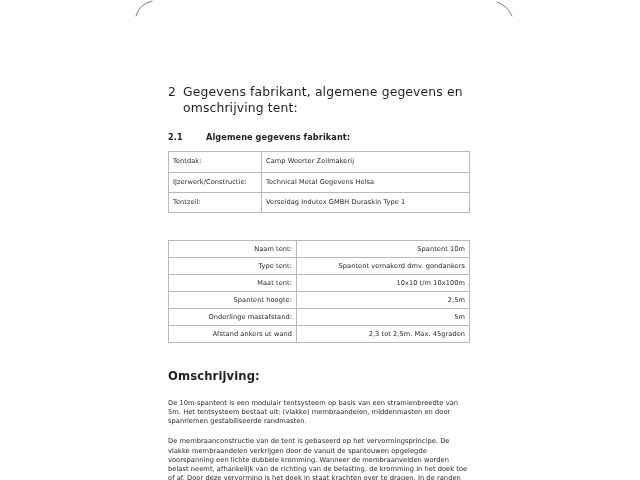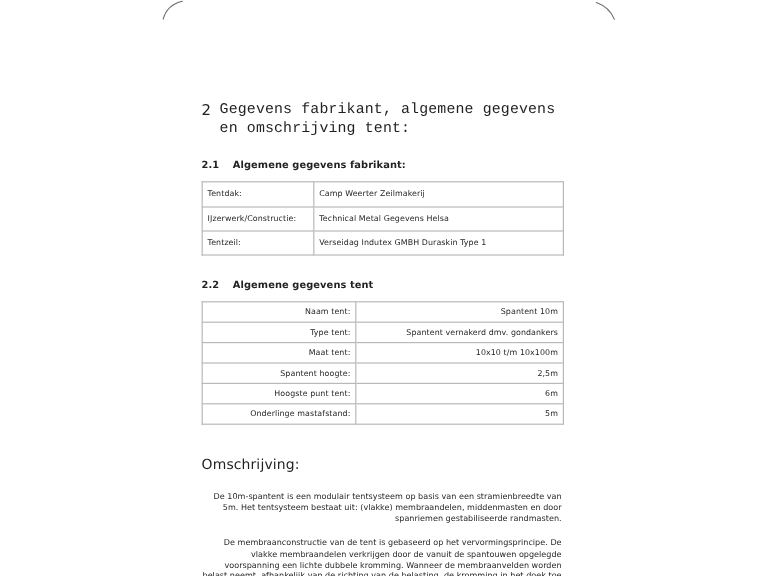--- a/index.html
+++ b/index.html
@@ -54,41 +54,41 @@
     color: #231f20;
     display: flex;
     align-items: flex-start;
   }
   h1.chapter-heading .num {
     flex: 0 0 auto;
     width: 15px;
   }
   h1.chapter-heading .txt {
     flex: 1 1 auto;
-    font-family: Liberation Mono, monospace;
   }
 
   h2.sub-heading {
     margin: 0;
     font-weight: 700;
     font-size: 8.2px;
     line-height: 11px;
     letter-spacing: 0.01em;
     color: #231f20;
     display: flex;
     align-items: baseline;
+    gap: 12px;
   }
   h2.sub-heading .num {
     flex: 0 0 auto;
     width: 26px;
   }
 
   h2.section-heading {
     margin: 0;
-    font-weight: 400;
+    font-weight: 700;
     font-size: 11.6px;
     line-height: 14px;
     letter-spacing: 0.01em;
     color: #231f20;
   }
 
   
   .gap-h1-to-h2 { height: 17px; }
   .gap-h2-to-table { height: 8px; }
   .gap-table-to-h2 { height: 19px; }
@@ -126,21 +126,21 @@
   table.table-tent col.c2 { width: 173px; }
   table.table-tent td { height: 9.6px; text-align: right; }
 
   
   p.body-para {
     margin: 0;
     font-size: 6.7px;
     line-height: 9.1px;
     letter-spacing: 0.005em;
     color: #231f20;
-    text-align: right;
+    text-align: left;
     width: 300px;
   }
 </style>
 </head>
 <body>
 
 <div class="page">
 
   <svg class="scan-artifacts" viewBox="0 0 640 24" xmlns="http://www.w3.org/2000/svg">
     <path d="M 136 16 Q 139 4 152 1" fill="none" stroke="#6e6e72" stroke-width="0.9" stroke-linecap="round"></path>
@@ -179,24 +179,20 @@
         </tr>
         <tr>
           <td class="label-cell">Tentzeil:</td>
           <td class="value-cell">Verseidag Indutex GMBH Duraskin Type 1</td>
         </tr>
       </tbody>
     </table>
 
     <div class="gap-table-to-h2"></div>
 
-    <h2 class="sub-heading">
-      <span class="num">2.2</span>
-      <span>Algemene gegevens tent</span>
-    </h2>
 
     <div class="gap-h2-to-table"></div>
 
     <table class="data-table table-tent">
       <colgroup>
           <col class="c1">
           <col class="c2">
         </colgroup>
       <tbody>
         <tr>
@@ -209,27 +205,27 @@
         </tr>
         <tr>
           <td class="label-cell">Maat tent:</td>
           <td class="value-cell">10x10 t/m 10x100m</td>
         </tr>
         <tr>
           <td class="label-cell">Spantent hoogte:</td>
           <td class="value-cell">2,5m</td>
         </tr>
         <tr>
-          <td class="label-cell">Hoogste punt tent:</td>
-          <td class="value-cell">6m</td>
-        </tr>
-        <tr>
           <td class="label-cell">Onderlinge mastafstand:</td>
           <td class="value-cell">5m</td>
         </tr>
+        <tr>
+          <td class="label-cell">Afstand ankers ut wand</td>
+          <td class="value-cell">2,3 tot 2,5m. Max. 45graden</td>
+        </tr>
       </tbody>
     </table>
 
     <div class="gap-table-to-section"></div>
 
     <h2 class="section-heading">Omschrijving:</h2>
 
     <div class="gap-section-to-body"></div>
 
     <p class="body-para">De 10m-spantent is een modulair tentsysteem op basis van een stramienbreedte van 5m. Het tentsysteem bestaat uit: (vlakke) membraandelen, middenmasten en door spanriemen gestabiliseerde randmasten.</p>

